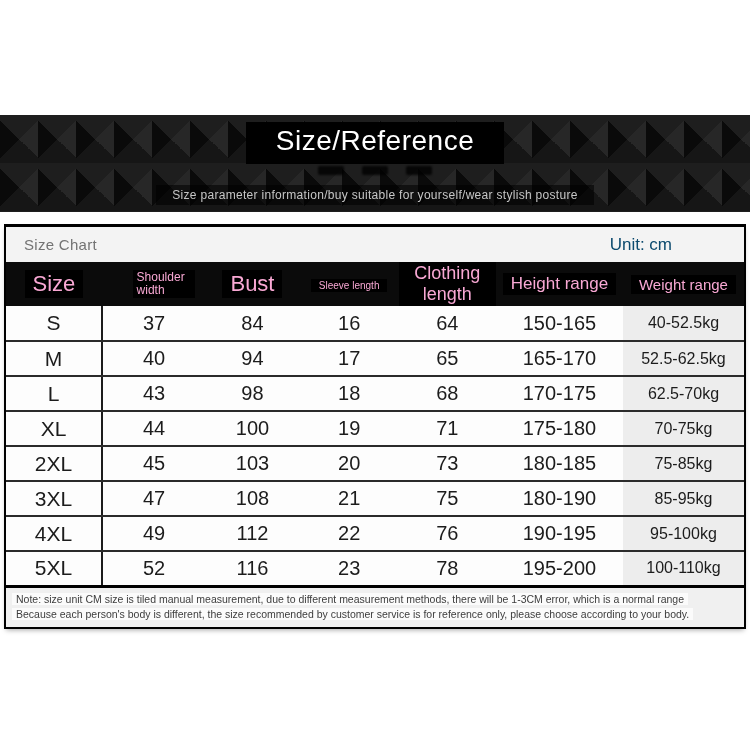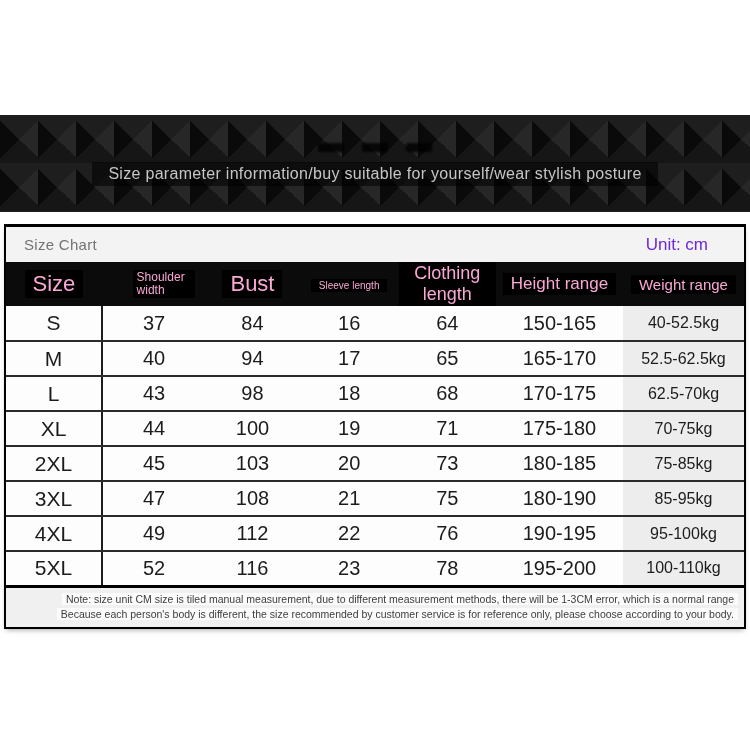--- a/index.html
+++ b/index.html
@@ -20,36 +20,36 @@
     overflow:hidden;
   }
   .banner-title {
     color:#ffffff; font-size:28px; font-weight:400; letter-spacing:0.5px;
     background:#000000; padding:2px 30px 6px 30px; line-height:1.2;
   }
   .banner-smudges { display:flex; gap:18px; margin-top:2px; height:10px; }
   .banner-smudges i { display:block; width:26px; height:9px; background:rgba(0,0,0,0.8);
                       border-radius:2px; filter:blur(1px); }
   .banner-subtitle {
-    margin-top:9px; color:#c6c6c6; font-size:16px; letter-spacing:0.3px;
+    margin-top:9px; color:#c6c6c6; font-size:12px; letter-spacing:0.3px;
     background:rgba(0,0,0,0.55); padding:3px 16px; white-space:nowrap;
   }
 
   
   .panel {
     position:absolute; top:224px; left:4px; width:742px;
     border:2px solid #000000; border-top-width:3px; background:#fdfdfd;
     box-shadow:0 3px 5px -2px rgba(0,0,0,0.35);
   }
   .panel-titlebar {
     height:35px; background:#f3f3f3; display:flex; align-items:center;
     justify-content:space-between;
   }
   .panel-title { font-size:15px; color:#737373; padding-left:18px; letter-spacing:0.3px; }
-  .unit-label  { font-size:17px; color:#6d28d9; margin-right:36px; }
+  .unit-label  { font-size:17px; color:#0c4a6e; margin-right:72px; }
 
   table { width:100%; border-collapse:collapse; table-layout:fixed; }
   col.c1{width:13.0%} col.c2{width:14.0%} col.c3{width:12.8%} col.c4{width:13.4%}
   col.c5{width:13.2%} col.c6{width:17.2%} col.c7{width:16.4%}
 
   thead tr { background:#0b0b0b; height:37px; }
   thead th { color:#f9a8d4; font-weight:400; text-align:center; vertical-align:middle; }
   thead th span { background:#000000; padding:1px 8px; display:inline-block; }
   th.h-size  span { font-size:22px; }
   th.h-shoulder span { font-size:12px; width:62px; text-align:left; line-height:1.1; padding:1px 4px;margin-left:20px; }
@@ -62,31 +62,32 @@
   tbody td {
     height:35px; text-align:center; vertical-align:middle;
     font-size:20px; color:#1c1c1c; background:#fdfdfd;
     border-bottom:2px solid #2b2b2b;
   }
   tbody td:first-child { border-right:2px solid #1c1c1c; font-size:21px; font-weight:500; }
   tbody td:last-child  { background:#ededed; font-size:16px; }
   tbody tr:last-child td { border-bottom:3px solid #000000; }
 
   tfoot td {
-    background:#f0f0f0; text-align:right; padding:4px 6px 5px 6px;
+    background:#f0f0f0; text-align:left; padding:4px 6px 5px 6px;
   }
   .note-line { font-size:10.5px; color:#3d3d3d; line-height:15px; white-space:nowrap; }
   .note-line span { background:#fbfbfb; padding:0 4px; }
 </style>
 </head>
 <body>
 
 <div class="stage">
 
   <div class="banner">
+    <div class="banner-title">Size/Reference</div>
     <div class="banner-smudges">
         <i></i>
         <i></i>
         <i></i>
       </div>
     <div class="banner-subtitle">Size parameter information/buy suitable for yourself/wear stylish posture</div>
   </div>
 
   <div class="panel">
 

